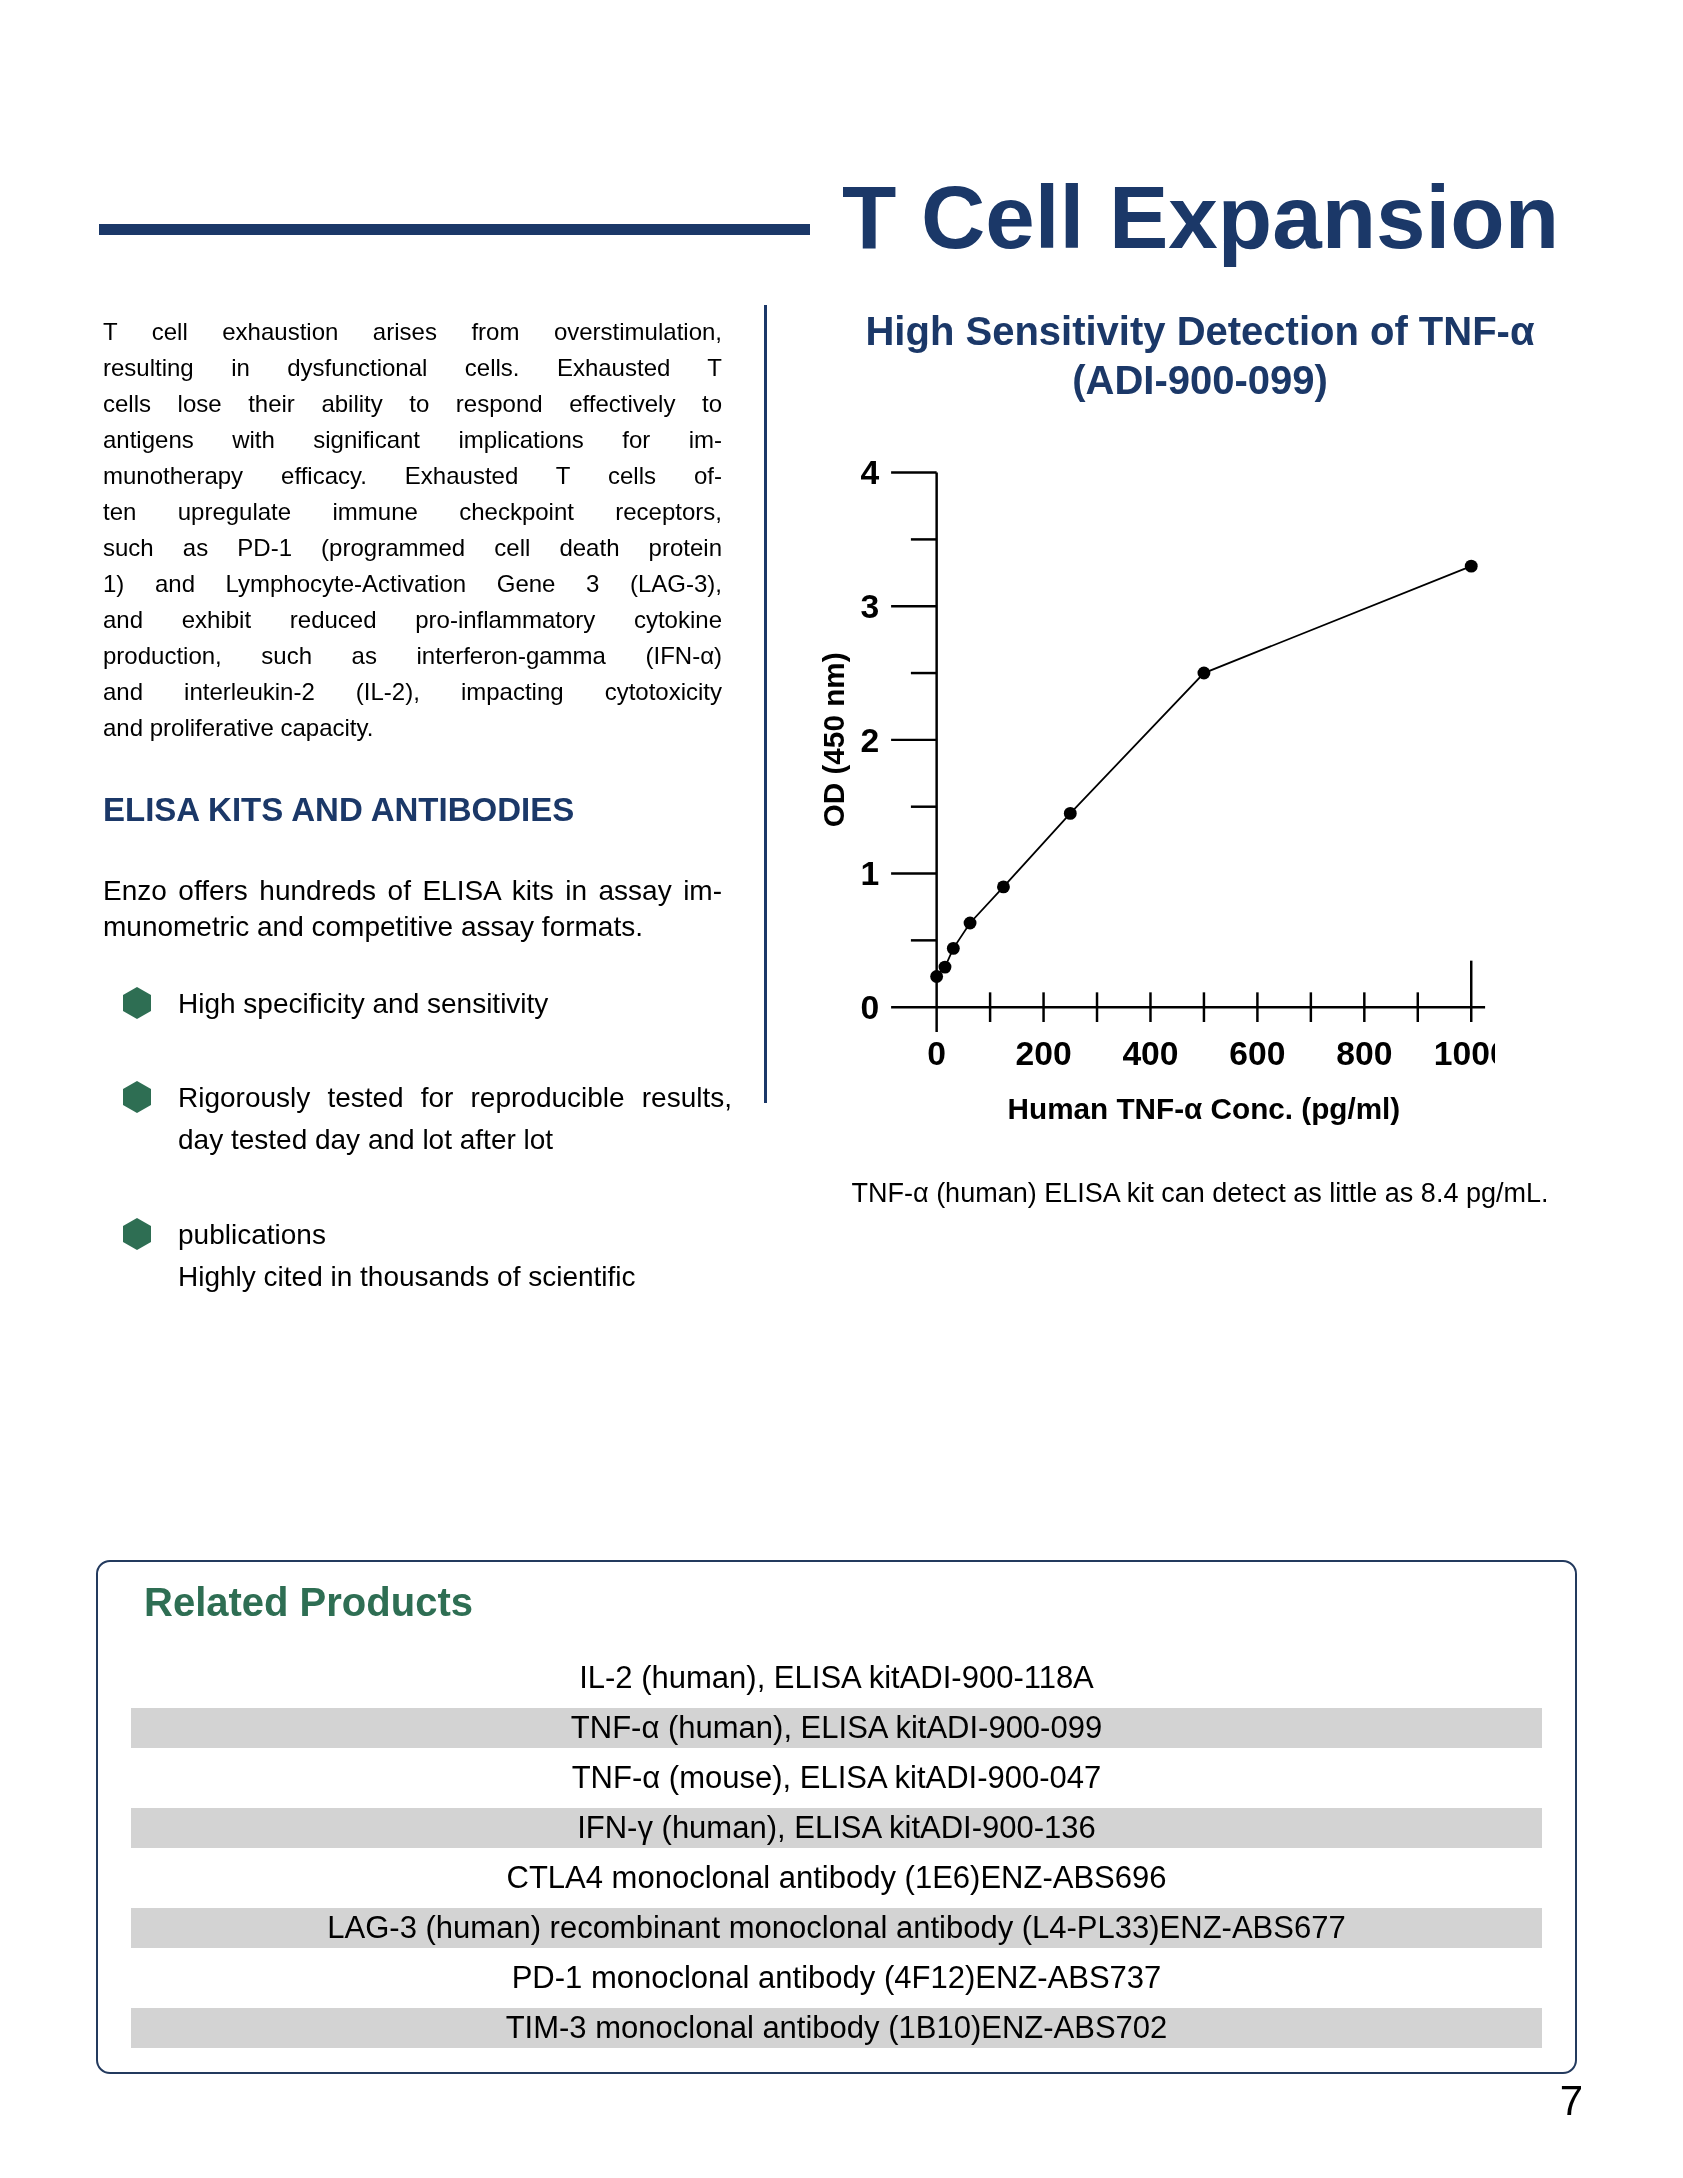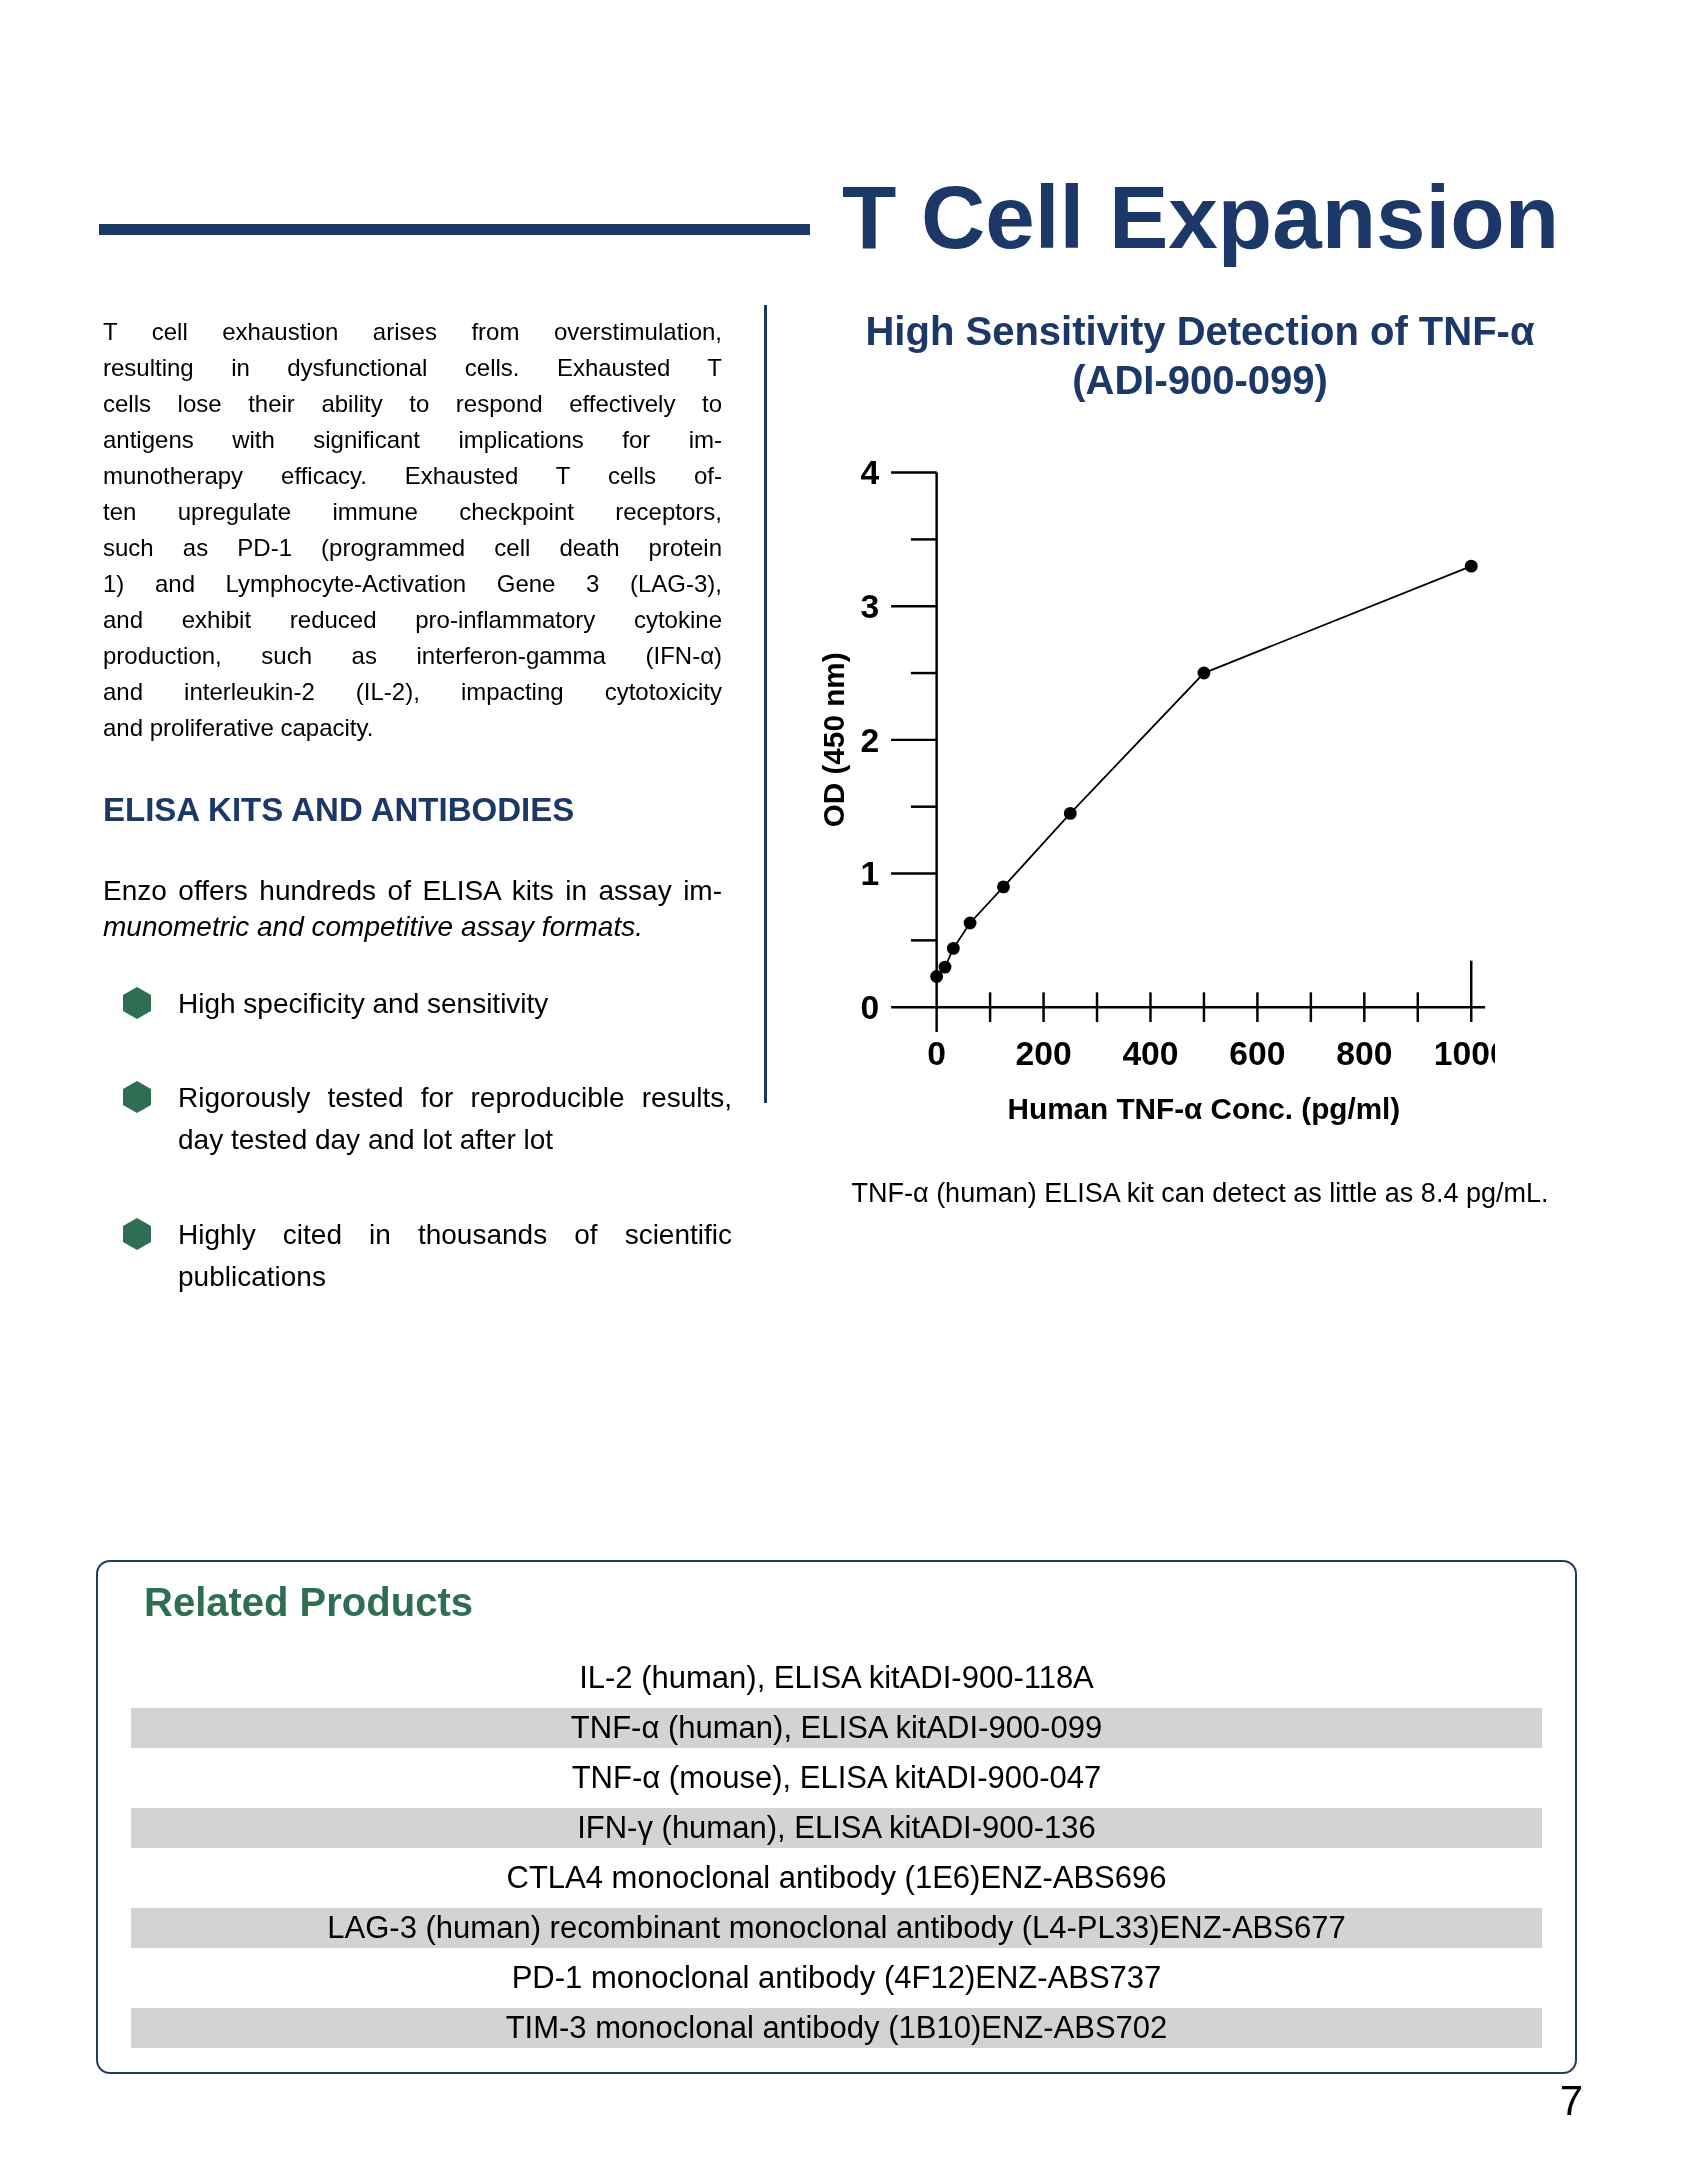--- a/index.html
+++ b/index.html
@@ -10,21 +10,21 @@
   .page-title{position:absolute;top:173px;right:124px;font-size:89px;font-weight:bold;
               color:#1b3868;line-height:1;white-space:nowrap;}
 
   .intro{position:absolute;left:103px;top:314px;width:619px;font-size:24px;line-height:36px;}
   .jline{text-align:justify;text-align-last:justify;}
   .intro .jline:last-child{text-align-last:left;}
 
   .section-heading{position:absolute;left:103px;top:791px;font-size:33px;font-weight:bold;
                    color:#1b3868;white-space:nowrap;}
   .section-body{position:absolute;left:103px;top:873px;width:619px;font-size:28px;line-height:36px;}
-  .section-body .jline:last-child{text-align-last:left;font-style:italic;}
+  .section-body .jline:last-child{text-align-last:left;}
 
   .bullet{position:absolute;left:103px;width:653px;}
   #bullet-1{top:983px;} #bullet-2{top:1077px;} #bullet-3{top:1214px;}
   .hex{position:absolute;left:20px;top:4px;width:28px;height:32px;background:#2e6e53;
        clip-path:polygon(50% 0,100% 25%,100% 75%,50% 100%,0 75%,0 25%);}
   .btext{margin-left:75px;width:554px;font-size:28px;line-height:42px;}
   .btext .jline:last-child{text-align-last:left;}
 
   .divider{position:absolute;left:764px;top:305px;width:3px;height:798px;background:#1b3868;}
 
@@ -94,22 +94,22 @@
 
     <div class="jline">Rigorously tested for reproducible results,</div>
         <div class="jline">day tested day and lot after lot</div>
       </div>
   </div>
 
   <div class="bullet" id="bullet-3">
     <span class="hex"></span>
     <div class="btext">
 
-    <div class="jline">Highly cited in thousands of scientific</div>
-        <div class="jline">publications</div>
+    <div class="jline">publications</div>
+        <div class="jline">Highly cited in thousands of scientific</div>
       </div>
   </div>
 
   <div class="divider"></div>
 
   <div class="fig-title">
     <div>High Sensitivity Detection of TNF-α</div>
     <div>(ADI-900-099)</div>
   </div>
 

